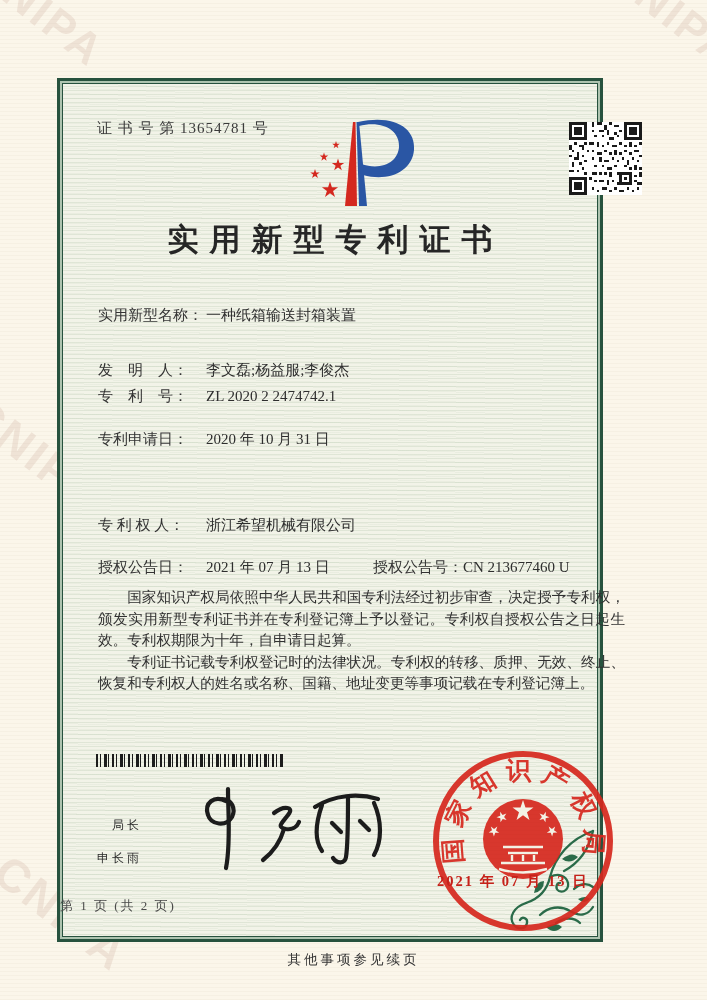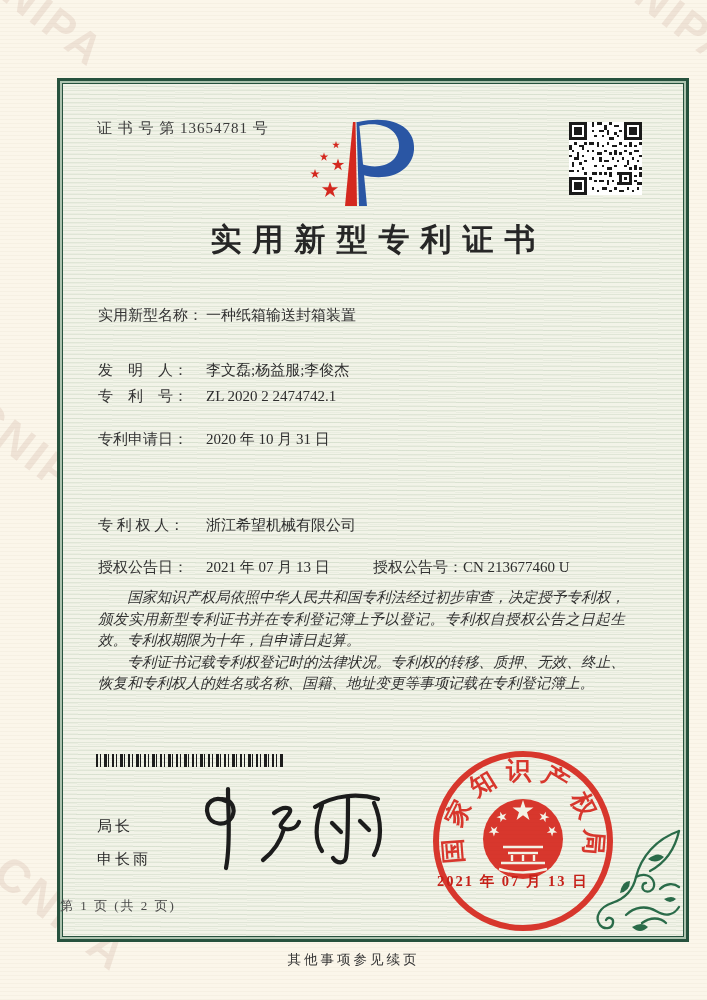--- a/index.html
+++ b/index.html
@@ -28,21 +28,21 @@
   }
   .wm1{top:-14px;left:-34px;font-size:44px;}
   .wm2{top:-12px;left:598px;font-size:44px;}
   .wm3{top:138px;left:268px;font-size:40px;color:rgba(196,150,140,.14);}
   .wm4{top:296px;left:428px;font-size:46px;color:rgba(188,142,126,.22);}
   .wm5{top:428px;left:-42px;font-size:46px;}
   .wm6{top:886px;left:-16px;font-size:46px;}
 
   
   .frame{
-    position:absolute;left:57px;top:78px;width:632px;height:864px;
+    position:absolute;left:57px;top:78px;width:546px;height:864px;
     box-sizing:border-box;
     border:3px solid #27523e;
     box-shadow:inset 0 0 0 2px #aec4b0, inset 0 0 0 3px #27523e;
     background:
       repeating-linear-gradient(0deg, rgba(156,182,150,.22) 0 1px, rgba(0,0,0,0) 1px 4px),
       repeating-linear-gradient(2deg, rgba(160,185,155,.10) 0 1px, rgba(0,0,0,0) 1px 5px),
       #f2f3e8;
     z-index:3;
   }
   .cert-no{
@@ -59,35 +59,34 @@
   .field-row{position:absolute;left:38px;height:20px;font-size:15px;color:#333;white-space:nowrap;}
   .field-label{display:inline-block;min-width:108px;color:#333;}
   .field-value{color:#2e2e2e;}
   .row0{top:219px;margin-top:6px;} .row1{top:280px;} .row2{top:306px;} .row3{top:349px;}
   .row4{top:391px;margin-top:44px;} .row5{top:434px;} .row6{top:477px;}
   .field-right{position:absolute;left:275px;top:0;}
   .paras{
     position:absolute;left:38px;top:506px;width:527px;
     font-size:14.6px;line-height:21.5px;color:#313131;
     text-align:justify;
-    font-style:italic;
   }
   .paras p{margin:0;text-indent:2em;}
   .barcode{
     position:absolute;left:36px;top:673px;width:188px;height:13px;
     background:repeating-linear-gradient(90deg,
       #1c1c1c 0 2px, rgba(0,0,0,0) 2px 4px,
       #1c1c1c 4px 5px, rgba(0,0,0,0) 5px 8px,
       #1c1c1c 8px 11px, rgba(0,0,0,0) 11px 12px,
       #1c1c1c 12px 13px, rgba(0,0,0,0) 13px 16px);
   }
   .signer{
     position:absolute;left:37px;top:728px;
     font-family:"Liberation Sans","DejaVu Sans",sans-serif;
-    font-size:15px;color:#2a2a2a;letter-spacing:3px;line-height:33px;
+    font-size:12px;color:#2a2a2a;letter-spacing:3px;line-height:33px;text-align:right;
   }
   .signature{position:absolute;left:128px;top:702px;z-index:5;}
   .seal{position:absolute;left:371px;top:668px;z-index:4;opacity:.92;}
   .seal-date{
     position:absolute;left:377px;top:791px;z-index:6;
     font-size:14.5px;color:#c6211a;letter-spacing:2px;white-space:nowrap;
     font-weight:700;
   }
   .page-num{
     position:absolute;left:0;top:816px;width:100%;text-align:left;

